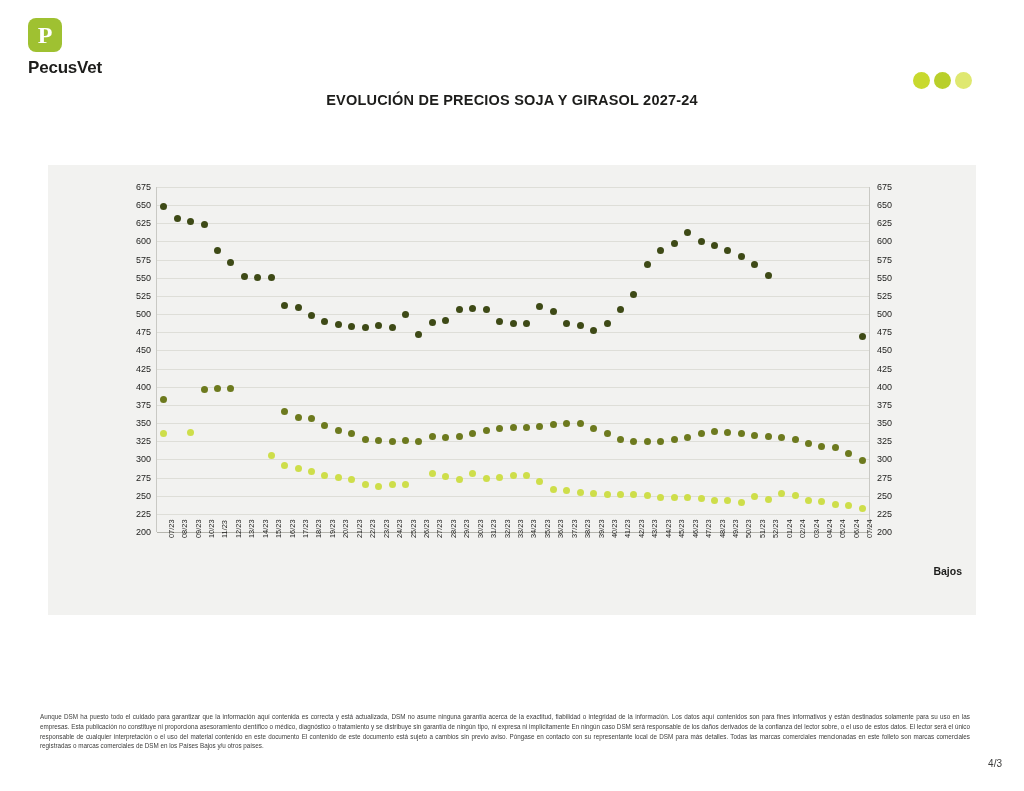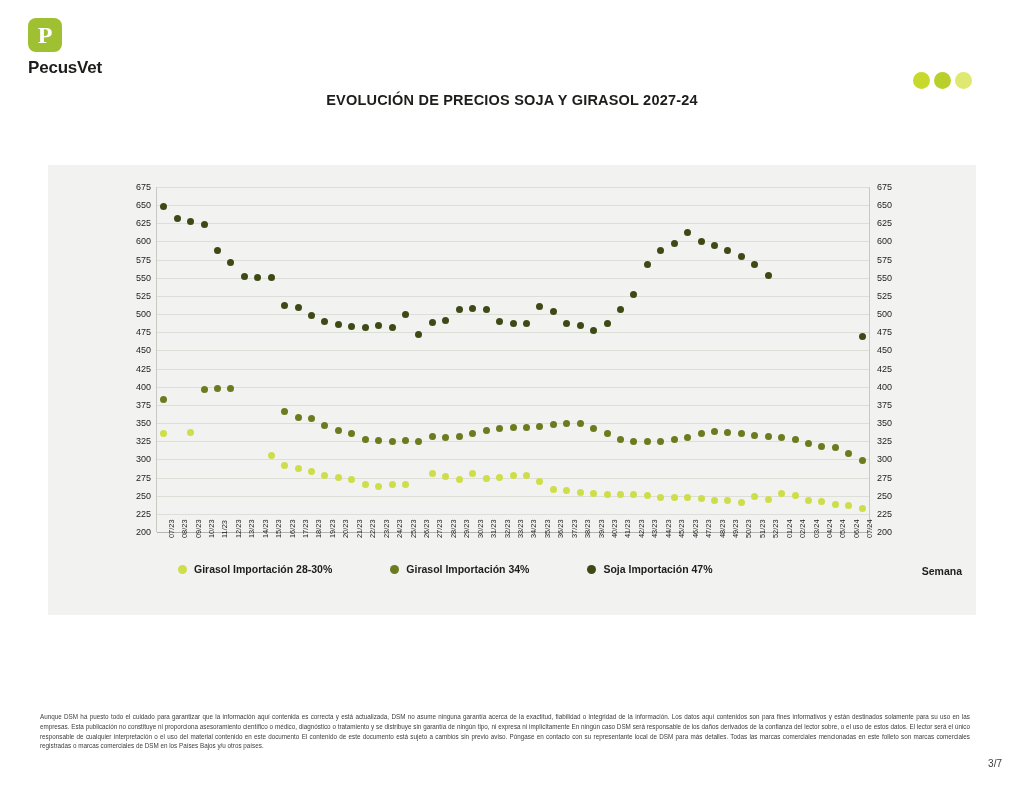--- a/index.html
+++ b/index.html
@@ -334,31 +334,17 @@
       <div class="pt" style="left: 517.208px; top: 56.6526px; background: rgb(62, 74, 22);"></div>
       <div class="pt" style="left: 530.642px; top: 45.0316px; background: rgb(62, 74, 22);"></div>
       <div class="pt" style="left: 544.075px; top: 54.4737px; background: rgb(62, 74, 22);"></div>
       <div class="pt" style="left: 557.509px; top: 58.8316px; background: rgb(62, 74, 22);"></div>
       <div class="pt" style="left: 570.943px; top: 63.1895px; background: rgb(62, 74, 22);"></div>
       <div class="pt" style="left: 584.377px; top: 69px; background: rgb(62, 74, 22);"></div>
       <div class="pt" style="left: 597.811px; top: 77.7158px; background: rgb(62, 74, 22);"></div>
       <div class="pt" style="left: 611.245px; top: 88.6105px; background: rgb(62, 74, 22);"></div>
       <div class="pt" style="left: 705.283px; top: 149.621px; background: rgb(62, 74, 22);"></div>
     </div>
-  <div class="semana">Semana</div>
-  <div class="legend" id="legend">
-      <div class="item">
-        <span class="swatch" style="background: rgb(206, 222, 74);"></span>
-        <span>Girasol Importación 28-30%</span>
-      </div>
-      <div class="item">
-        <span class="swatch" style="background: rgb(109, 122, 30);"></span>
-        <span>Girasol Importación 34%</span>
-      </div>
-      <div class="item">
-        <span class="swatch" style="background: rgb(62, 74, 22);"></span>
-        <span>Soja Importación 47%</span>
-      </div>
-    </div>
+  <div class="semana">Bajos</div>
 </div>
 
 <div class="disclaimer">Aunque DSM ha puesto todo el cuidado para garantizar que la información aquí contenida es correcta y está actualizada, DSM no asume ninguna garantía acerca de la exactitud, fiabilidad o integridad de la información. Los datos aquí contenidos son para fines informativos y están destinados solamente para su uso en las empresas. Esta publicación no constituye ni proporciona asesoramiento científico o médico, diagnóstico o tratamiento y se distribuye sin garantía de ningún tipo, ni expresa ni implícitamente En ningún caso DSM será responsable de los daños derivados de la confianza del lector sobre, o el uso de estos datos. El lector será el único responsable de cualquier interpretación o el uso del material contenido en este documento El contenido de este documento está sujeto a cambios sin previo aviso. Póngase en contacto con su representante local de DSM para más detalles. Todas las marcas comerciales mencionadas en este folleto son marcas comerciales registradas o marcas comerciales de DSM en los Países Bajos y/u otros países.</div>
-<div class="pagenum">3/7</div>
+<div class="pagenum">4/3</div>
 
 </body></html>

